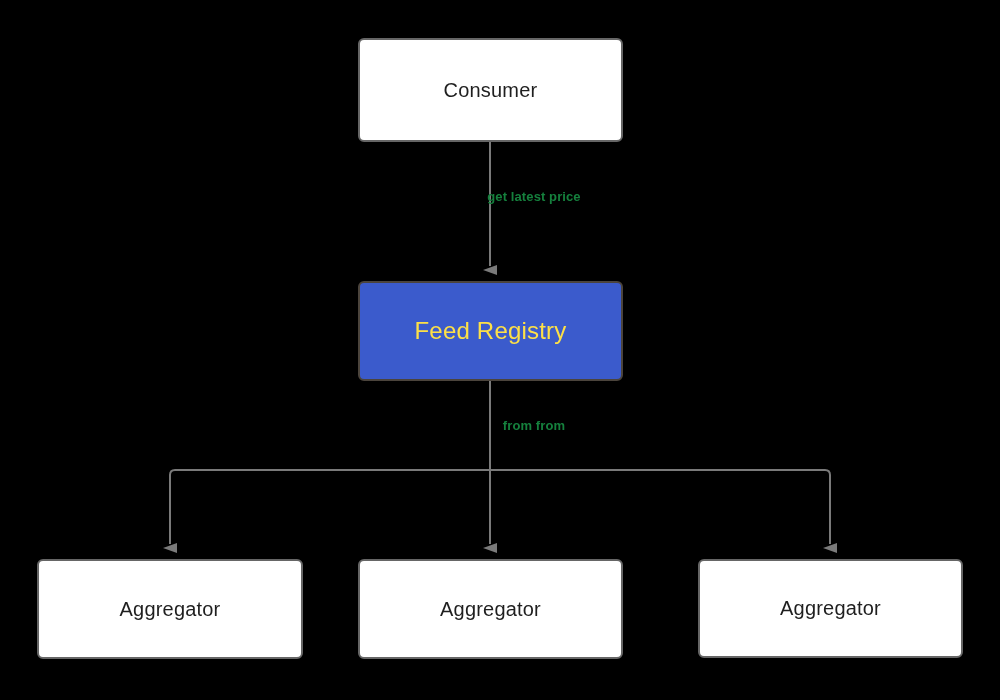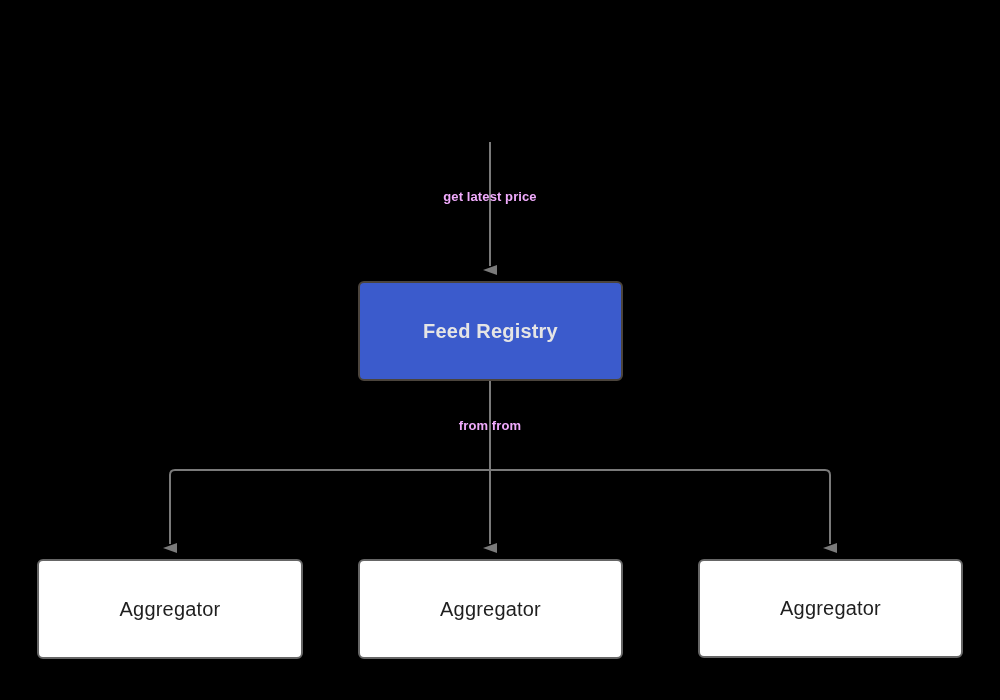--- a/index.html
+++ b/index.html
@@ -44,38 +44,39 @@
     color: #1f1f1f;
     font-size: 20px;
     font-weight: 400;
     letter-spacing: 0.2px;
   }
   .node-accent {
     background: #3b5bcc;
     border: 2px solid #4b443c;
   }
   .node-accent .node-label {
-    color: #e5e5e5;
-    font-size: 20px;
-    font-weight: 700;
+    color: #fde047;
+    font-size: 24px;
+    font-weight: 400;
     letter-spacing: 0.2px;
   }
   .node-label {
     pointer-events: none;
     white-space: nowrap;
   }
   .edge-label {
     position: absolute;
     transform: translate(-50%, -50%);
-    color: #f0abfc;
+    color: #15803d;
     font-size: 13px;
     font-weight: 700;
     white-space: nowrap;
     letter-spacing: 0.1px;
     line-height: 1;
+    margin-left: 44px;
   }
   
   #node-consumer      { left: 358px; top: 38px;  width: 265px; height: 104px; }
   #node-feed-registry { left: 358px; top: 281px; width: 265px; height: 100px; }
   #node-aggregator-1  { left: 37px;  top: 559px; width: 266px; height: 100px; }
   #node-aggregator-2  { left: 358px; top: 559px; width: 265px; height: 100px; }
   #node-aggregator-3  { left: 698px; top: 559px; width: 265px; height: 99px;  }
   
   #edge-label-get-latest-price { left: 490px; top: 196px; }
   #edge-label-reads-from       { left: 490px; top: 425px; }
@@ -100,20 +101,23 @@
       <path d="M 490 381 L 490 470" stroke="#7a7a7a" stroke-width="2" fill="none"></path>
 
       <path d="M 490 470 L 175 470 Q 170 470 170 475 L 170 544" stroke="#7a7a7a" stroke-width="2" fill="none" marker-end="url(#arrowhead)"></path>
 
       <path d="M 490 470 L 490 544" stroke="#7a7a7a" stroke-width="2" fill="none" marker-end="url(#arrowhead)"></path>
 
       <path d="M 490 470 L 825 470 Q 830 470 830 475 L 830 544" stroke="#7a7a7a" stroke-width="2" fill="none" marker-end="url(#arrowhead)"></path>
     </g>
   </svg>
 
+  <div class="node node-plain" id="node-consumer">
+    <span class="node-label">Consumer</span>
+  </div>
 
   <div class="node node-accent" id="node-feed-registry">
     <span class="node-label">Feed Registry</span>
   </div>
 
   <div class="node node-plain" id="node-aggregator-1">
     <span class="node-label">Aggregator</span>
   </div>
 
   <div class="node node-plain" id="node-aggregator-2">

